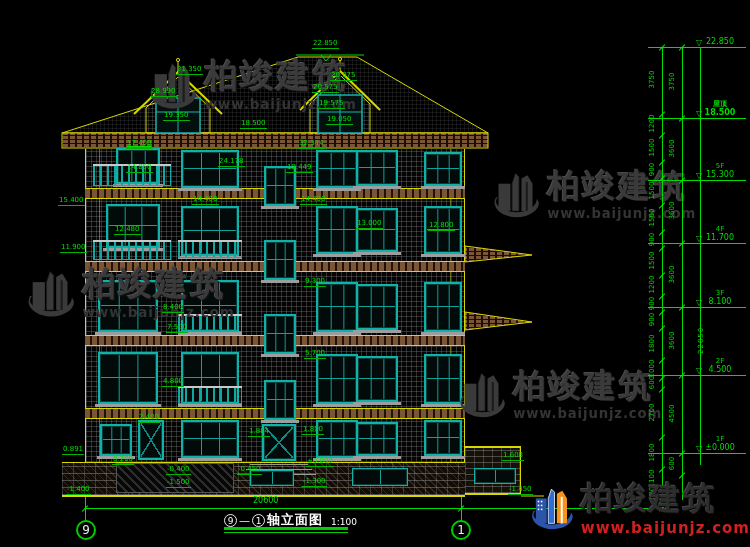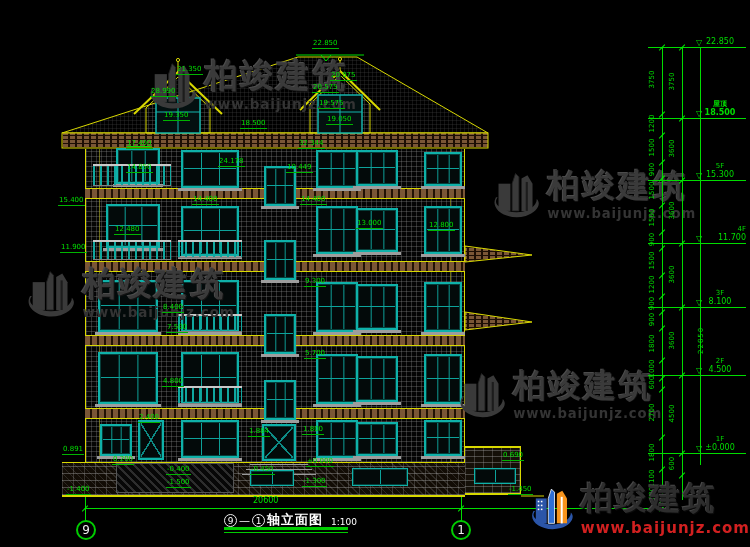--- a/index.html
+++ b/index.html
@@ -214,26 +214,26 @@
       <div class="ann" style="left: 114px; top: 226px;">12.480</div>
       <div class="ann" style="left: 60px; top: 244px;">11.900</div>
       <div class="ann" style="left: 304px; top: 278px;">9.300</div>
       <div class="ann" style="left: 162px; top: 304px;">8.400</div>
       <div class="ann" style="left: 166px; top: 324px;">7.500</div>
       <div class="ann" style="left: 304px; top: 350px;">5.700</div>
       <div class="ann" style="left: 162px; top: 378px;">4.800</div>
       <div class="ann" style="left: 138px; top: 414px;">2.400</div>
       <div class="ann" style="left: 302px; top: 426px;">1.800</div>
       <div class="ann" style="left: 248px; top: 428px;">1.884</div>
-      <div class="ann" style="left: 502px; top: 452px;">0.690</div>
+      <div class="ann" style="left: 502px; top: 452px;">1.608</div>
       <div class="ann" style="left: 62px; top: 446px;">0.891</div>
       <div class="ann" style="left: 112px; top: 456px;">0.200</div>
       <div class="ann" style="left: 306px; top: 458px;">±0.000</div>
       <div class="ann" style="left: 166px; top: 466px;">-0.400</div>
-      <div class="ann" style="left: 250px; top: 466px;">-0.450</div>
+      <div class="ann" style="left: 237px; top: 466px;">-0.450</div>
       <div class="ann" style="left: 302px; top: 478px;">-1.300</div>
       <div class="ann" style="left: 166px; top: 479px;">-1.500</div>
       <div class="ann" style="left: 66px; top: 486px;">-1.400</div>
       <div class="ann" style="left: 508px; top: 486px;">-1.450</div>
     </div>
   <div id="dim-layer">
       <div class="vl" style="left: 662px; top: 47px; height: 461px;"></div>
       <div class="vl" style="left: 682px; top: 47px; height: 453px;"></div>
       <div class="vl" style="left: 700px; top: 47px; height: 418px;"></div>
       <div class="hl" style="left: 648px; top: 47px; width: 98px;"></div>
@@ -248,21 +248,21 @@
         <div class="lve">18.500</div>
       </div>
       <div class="hl" style="left: 648px; top: 180px; width: 98px;"></div>
       <div class="tri" style="left: 696px; top: 172px;">▽</div>
       <div class="lvl" style="left: 694px; top: 162px;">
         <div class="lvf">5F</div>
         <div class="lve">15.300</div>
       </div>
       <div class="hl" style="left: 648px; top: 243px; width: 98px;"></div>
       <div class="tri" style="left: 696px; top: 235px;">▽</div>
-      <div class="lvl" style="left: 694px; top: 225px; text-align: right;">
+      <div class="lvl" style="left: 694px; top: 225px;">
         <div class="lvf">4F</div>
         <div class="lve">11.700</div>
       </div>
       <div class="hl" style="left: 648px; top: 307px; width: 98px;"></div>
       <div class="tri" style="left: 696px; top: 299px;">▽</div>
       <div class="lvl" style="left: 694px; top: 289px;">
         <div class="lvf">3F</div>
         <div class="lve">8.100</div>
       </div>
       <div class="hl" style="left: 648px; top: 375px; width: 98px;"></div>

